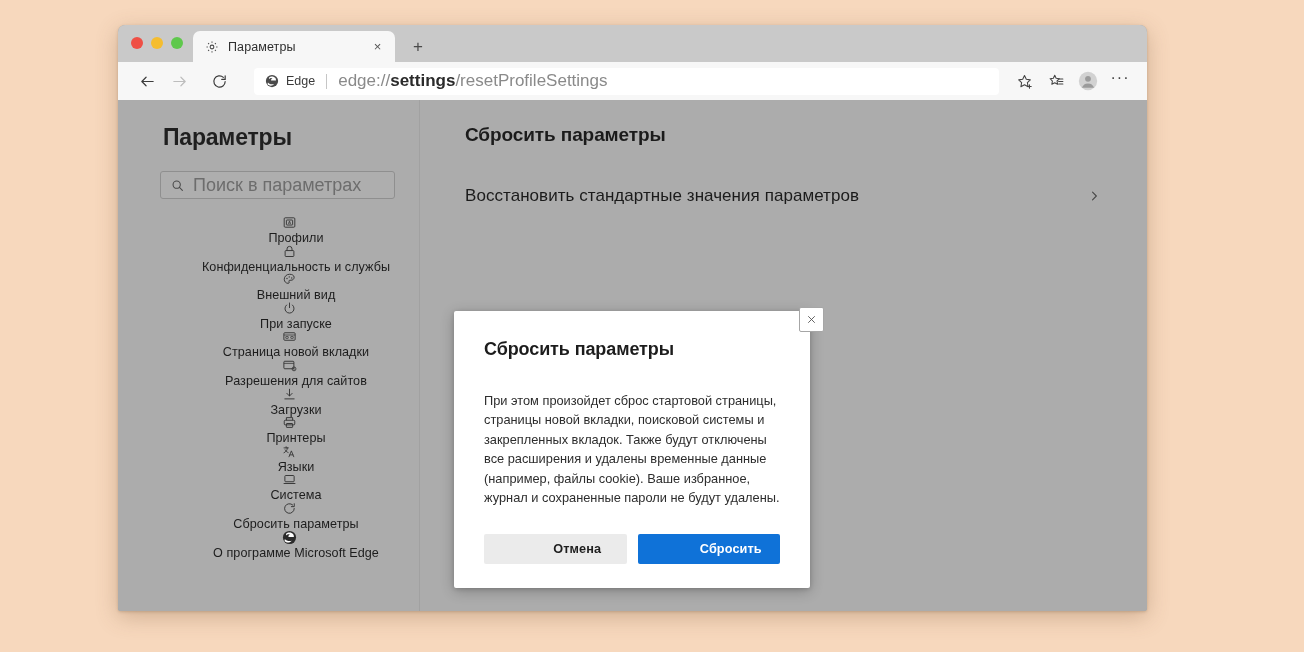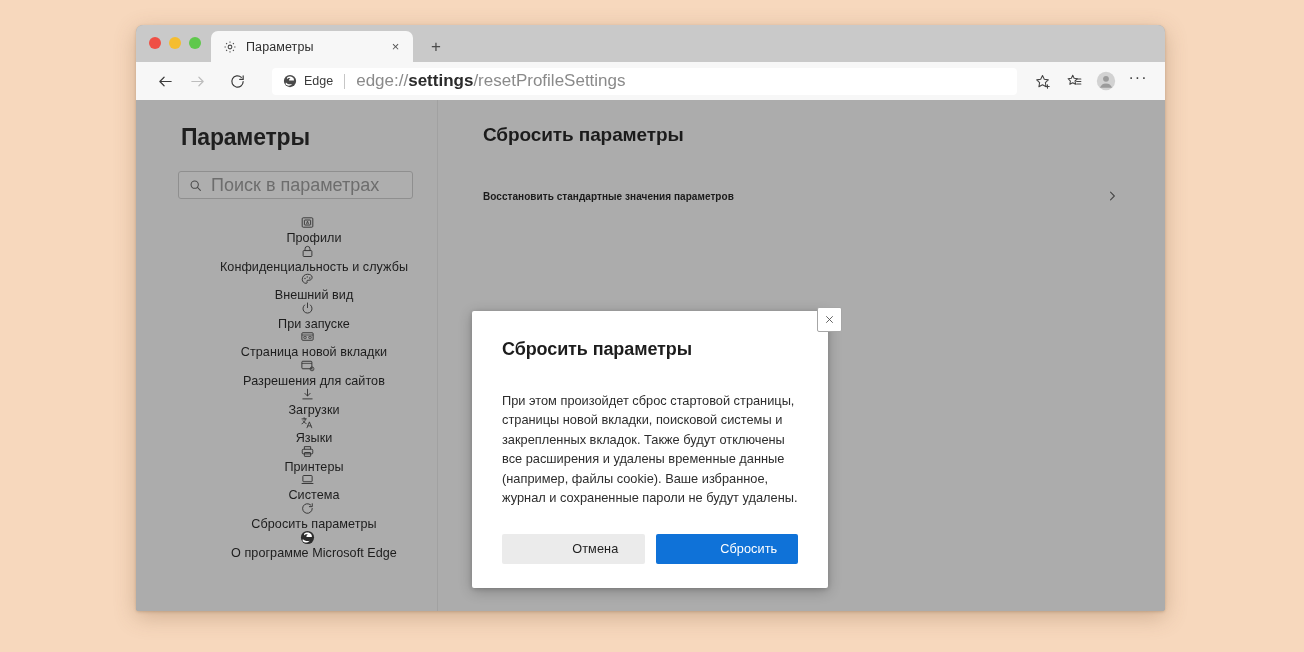--- a/index.html
+++ b/index.html
@@ -13,21 +13,21 @@
 
   body {
     background: #f7d8bd;
     font-family: "Liberation Sans", "DejaVu Sans", sans-serif;
     -webkit-font-smoothing: antialiased;
   }
 
   
   .browser-window {
     position: absolute;
-    left: 136px;
+    left: 118px;
     top: 25px;
     width: 1029px;
     height: 586px;
     background: #a9a9a9;
     border-radius: 7px 7px 3px 3px;
     box-shadow: 0 6px 22px rgba(120, 80, 50, 0.30),
                 0 1px 3px rgba(100, 70, 40, 0.25);
     overflow: hidden;
   }
 
@@ -260,23 +260,23 @@
   .setting-row {
     margin-top: 30px;
     margin-right: 45px;
     height: 40px;
     display: flex;
     align-items: center;
     justify-content: space-between;
     cursor: pointer;
   }
   .setting-row-label {
-    font-size: 10px;
+    font-size: 17px;
     color: #1b1b1b;
-    font-weight: 700;
+    font-weight: 400;
     letter-spacing: 0.05px;
     text-align: right;
   }
   .chevron { color: #4a4a4a; width: 16px; height: 16px; display:flex; align-items:center; justify-content:center; }
 
   
   .modal-layer {
     position: absolute;
     inset: 0;
     pointer-events: none;
@@ -322,21 +322,21 @@
     display: flex;
     gap: 11px;
   }
   .btn {
     height: 30px;
     flex: 1;
     border: none;
     border-radius: 2px;
     font-family: inherit;
     font-size: 12.7px;
-    font-weight: 400;
+    font-weight: 700;
     cursor: pointer;
     letter-spacing: 0.1px;
     padding-left: 44px;
   }
   .btn-secondary {
     background: #ebebeb;
     color: #1f1f1f;
   }
   .btn-primary {
     background: #0f72d8;
@@ -520,37 +520,37 @@
             <svg width="15" height="15" viewBox="0 0 24 24" fill="none" stroke="currentColor" stroke-width="1.5" stroke-linecap="round" stroke-linejoin="round">
               <path d="M12 3.6v10.6M7.8 10.2 12 14.4l4.2-4.2"></path>
               <path d="M4.6 19h14.8"></path>
             </svg>
           </span>
           <span class="lbl">Загрузки</span>
         </div>
 
         <div class="nav-item">
           <span class="ic">
-            <svg width="15" height="15" viewBox="0 0 24 24" fill="none" stroke="currentColor" stroke-width="1.4" stroke-linecap="round">
-              <path d="M3.2 6.2h7M6.6 4.4v1.8M8.6 6.2c0 3.6-2.2 6.6-5.4 7.8M5 9.4c.9 2 2.6 3.5 4.8 4.2"></path>
-              <path d="M11.2 20.4 15 11l3.8 9.4M12.6 17.4h4.8"></path>
-            </svg>
-          </span>
-          <span class="lbl">Языки</span>
-        </div>
-
-        <div class="nav-item">
-          <span class="ic">
             <svg width="15" height="15" viewBox="0 0 24 24" fill="none" stroke="currentColor" stroke-width="1.5" stroke-linejoin="round">
               <path d="M7 8.4V4.2h10v4.2"></path>
               <rect x="3.6" y="8.4" width="16.8" height="7.4" rx="1.5"></rect>
               <rect x="7" y="13.6" width="10" height="6.2" rx="0.8"></rect>
             </svg>
           </span>
           <span class="lbl">Принтеры</span>
+        </div>
+
+        <div class="nav-item">
+          <span class="ic">
+            <svg width="15" height="15" viewBox="0 0 24 24" fill="none" stroke="currentColor" stroke-width="1.4" stroke-linecap="round">
+              <path d="M3.2 6.2h7M6.6 4.4v1.8M8.6 6.2c0 3.6-2.2 6.6-5.4 7.8M5 9.4c.9 2 2.6 3.5 4.8 4.2"></path>
+              <path d="M11.2 20.4 15 11l3.8 9.4M12.6 17.4h4.8"></path>
+            </svg>
+          </span>
+          <span class="lbl">Языки</span>
         </div>
 
         <div class="nav-item">
           <span class="ic">
             <svg width="15" height="15" viewBox="0 0 24 24" fill="none" stroke="currentColor" stroke-width="1.5" stroke-linejoin="round">
               <rect x="4.6" y="5.6" width="14.8" height="10" rx="1.3"></rect>
               <path d="M2.6 18.4h18.8"></path>
             </svg>
           </span>
           <span class="lbl">Система</span>

